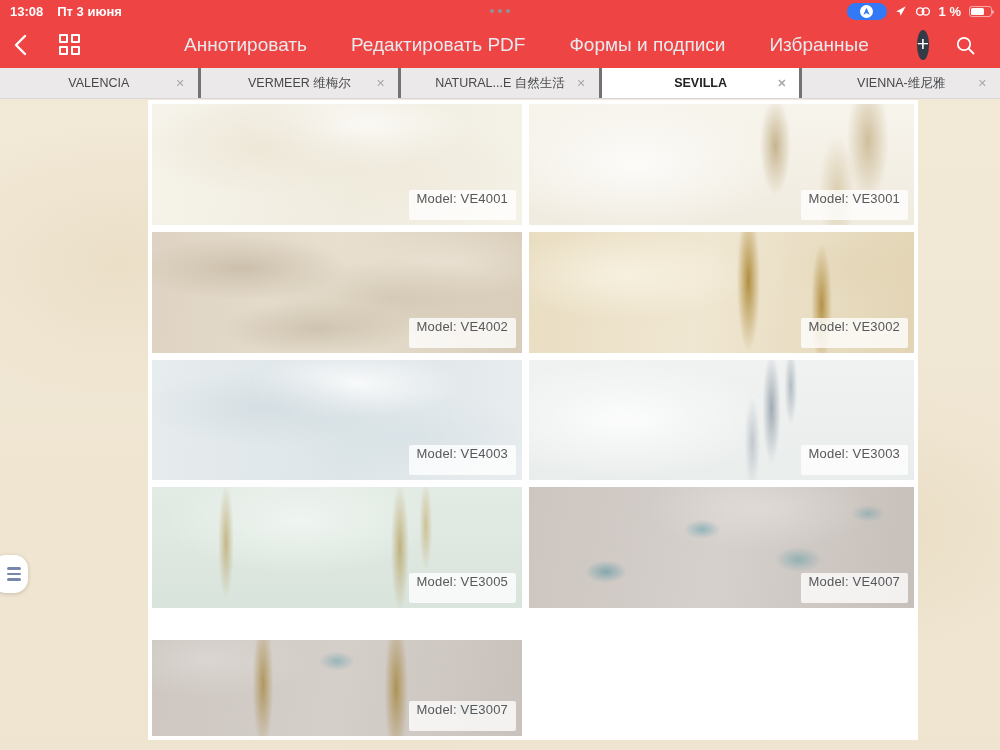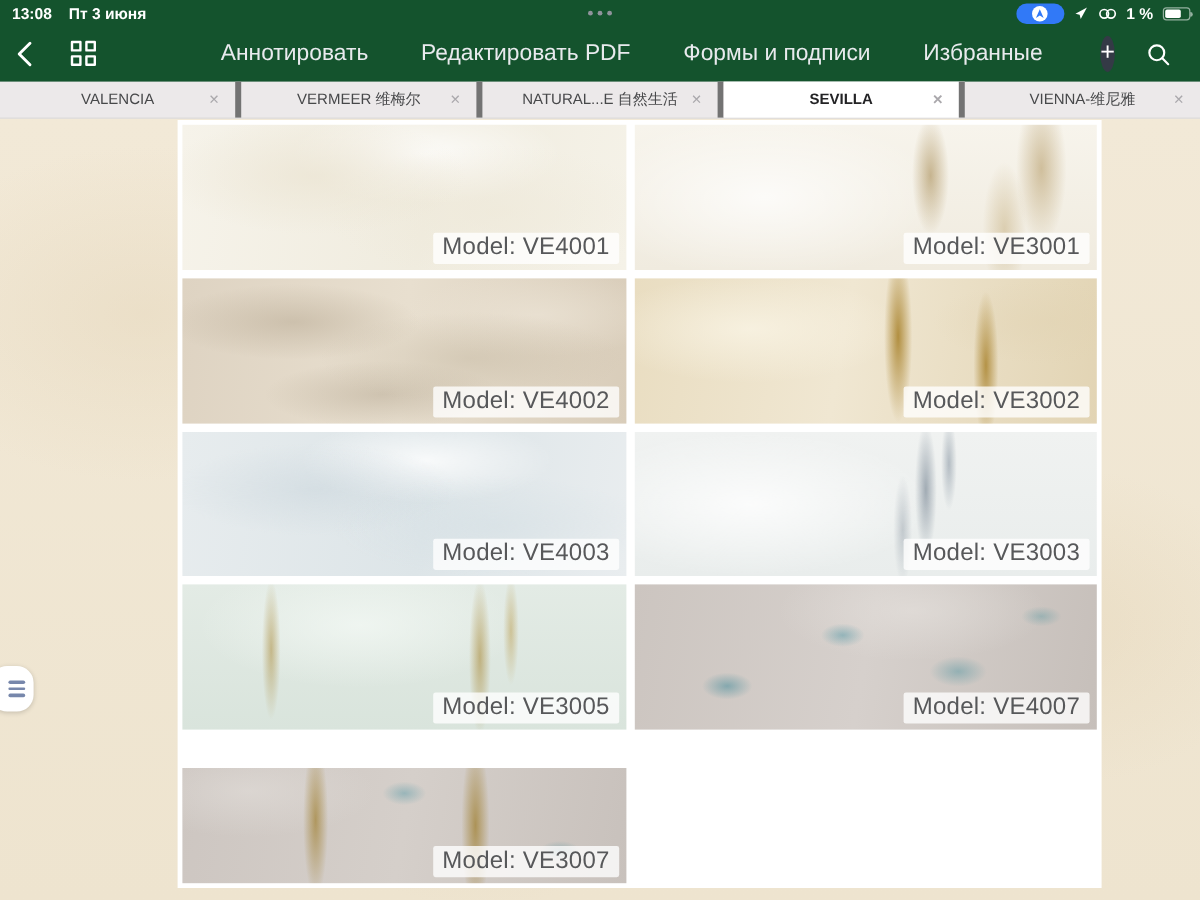--- a/index.html
+++ b/index.html
@@ -1,21 +1,21 @@
 <!DOCTYPE html>
 <html><head>
 <meta charset="utf-8">
 <style>
   * { margin:0; padding:0; box-sizing:border-box; }
   html,body { width:1000px; height:750px; overflow:hidden; }
   body { font-family:"Liberation Sans", sans-serif; background:#fff; }
   .app { position:relative; width:1000px; height:750px; overflow:hidden; }
 
   
-  .header { position:absolute; top:0; left:0; width:1000px; height:84px; background:#14532d; }
+  .header { position:absolute; top:0; left:0; width:1000px; height:84px; background:#ef4444; }
   .statusbar { position:relative; height:22px; display:flex; align-items:center; color:#fff; font-size:13px; font-weight:600; padding:0 8px; }
   .sb-time { margin-left:2px; }
   .sb-date { margin-left:14px; font-weight:600; }
   .sb-dots { position:absolute; left:50%; top:9px; transform:translateX(-50%); display:flex; gap:4px; }
   .sb-dots i { width:4px; height:4px; border-radius:50%; background:#8f939b; }
   .sb-right { margin-left:auto; display:flex; align-items:center; gap:8px; }
   .nav-pill { width:40px; height:17px; border-radius:9px; background:#3179f7; display:flex; align-items:center; justify-content:center; }
   .nav-pill .circ { width:13px; height:13px; border-radius:50%; background:#fff; display:flex; align-items:center; justify-content:center; }
   .battery { position:relative; width:23px; height:11px; border:1px solid rgba(255,255,255,.55); border-radius:3px; }
   .battery .fill { position:absolute; left:1px; top:1px; bottom:1px; width:62%; background:#fff; border-radius:1.5px; }
@@ -30,37 +30,37 @@
   .menu .mi { white-space:nowrap; color:#e8eaed; }
   .plus-btn { margin-left:48px; width:30px; height:30px; border-radius:50%; background:#343a46; color:#fff; font-size:21px; line-height:28px; text-align:center; font-weight:400; }
   .right-icons { display:flex; align-items:center; gap:23px; margin-left:26px; }
   .aA { display:flex; align-items:baseline; color:#fff; }
   .aA .s1 { font-size:11px; font-weight:500; }
   .aA .s2 { font-size:18px; font-weight:500; }
   .more { font-size:15px; letter-spacing:1.5px; color:#fff; }
 
   
   .tabbar { position:absolute; top:68px; left:0; width:1000px; height:31px; background:#ece9ea; display:flex; border-bottom:1px solid #d9d6d7; }
-  .tab { flex:1 1 0; position:relative; display:flex; align-items:center; justify-content:center; font-size:12.5px; color:#47484a; border-right:5px solid #737373; }
+  .tab { flex:1 1 0; position:relative; display:flex; align-items:center; justify-content:center; font-size:12.5px; color:#47484a; border-right:3px solid #737373; }
   .tab:last-child { border-right:none; }
   .tab .x { position:absolute; right:13px; top:50%; transform:translateY(-50%); font-size:11px; color:#aaa8ac; }
   .tab.active { background:#fff; color:#232325; font-weight:700; }
 
   
   .content { position:absolute; top:99px; left:0; width:1000px; height:651px;
     background:
       radial-gradient(300px 200px at 12% 25%, rgba(226,210,180,.4), transparent 70%),
       radial-gradient(260px 190px at 88% 65%, rgba(224,206,172,.35), transparent 70%),
       radial-gradient(200px 150px at 40% 85%, rgba(230,214,186,.3), transparent 70%),
       linear-gradient(#f2e9d7,#eee4cf);
   }
   .page-panel { position:absolute; left:148px; top:1px; width:770px; height:640px; background:#fff; padding:4px;
     display:grid; grid-template-columns:370px 1fr; grid-auto-rows:1fr; gap:7px; }
   .swatch { position:relative; overflow:hidden; }
-  .model-label { position:absolute; right:6px; bottom:5px; font-size:20px; color:#57585a; background:rgba(255,255,255,.78); padding:1px 8px 2px; border-radius:2px; letter-spacing:.2px; }
+  .model-label { position:absolute; right:6px; bottom:5px; font-size:13px; color:#57585a; background:rgba(255,255,255,.78); padding:1px 8px 14px; border-radius:2px; letter-spacing:.2px; }
 
   .sw0 { background:
     radial-gradient(180px 70px at 30% 35%, rgba(235,228,210,.7), transparent 70%),
     radial-gradient(200px 80px at 70% 60%, rgba(238,232,216,.6), transparent 70%),
     radial-gradient(160px 60px at 55% 20%, rgba(255,255,255,.8), transparent 70%),
     linear-gradient(100deg,#f6f3ea,#f0ecdf 55%,#f5f2e8); }
   .sw1 { background:
     radial-gradient(22px 70px at 64% 35%, rgba(160,130,70,.55), transparent 70%),
     radial-gradient(30px 90px at 88% 30%, rgba(170,140,80,.5), transparent 70%),
     radial-gradient(26px 80px at 80% 72%, rgba(185,158,100,.4), transparent 70%),

